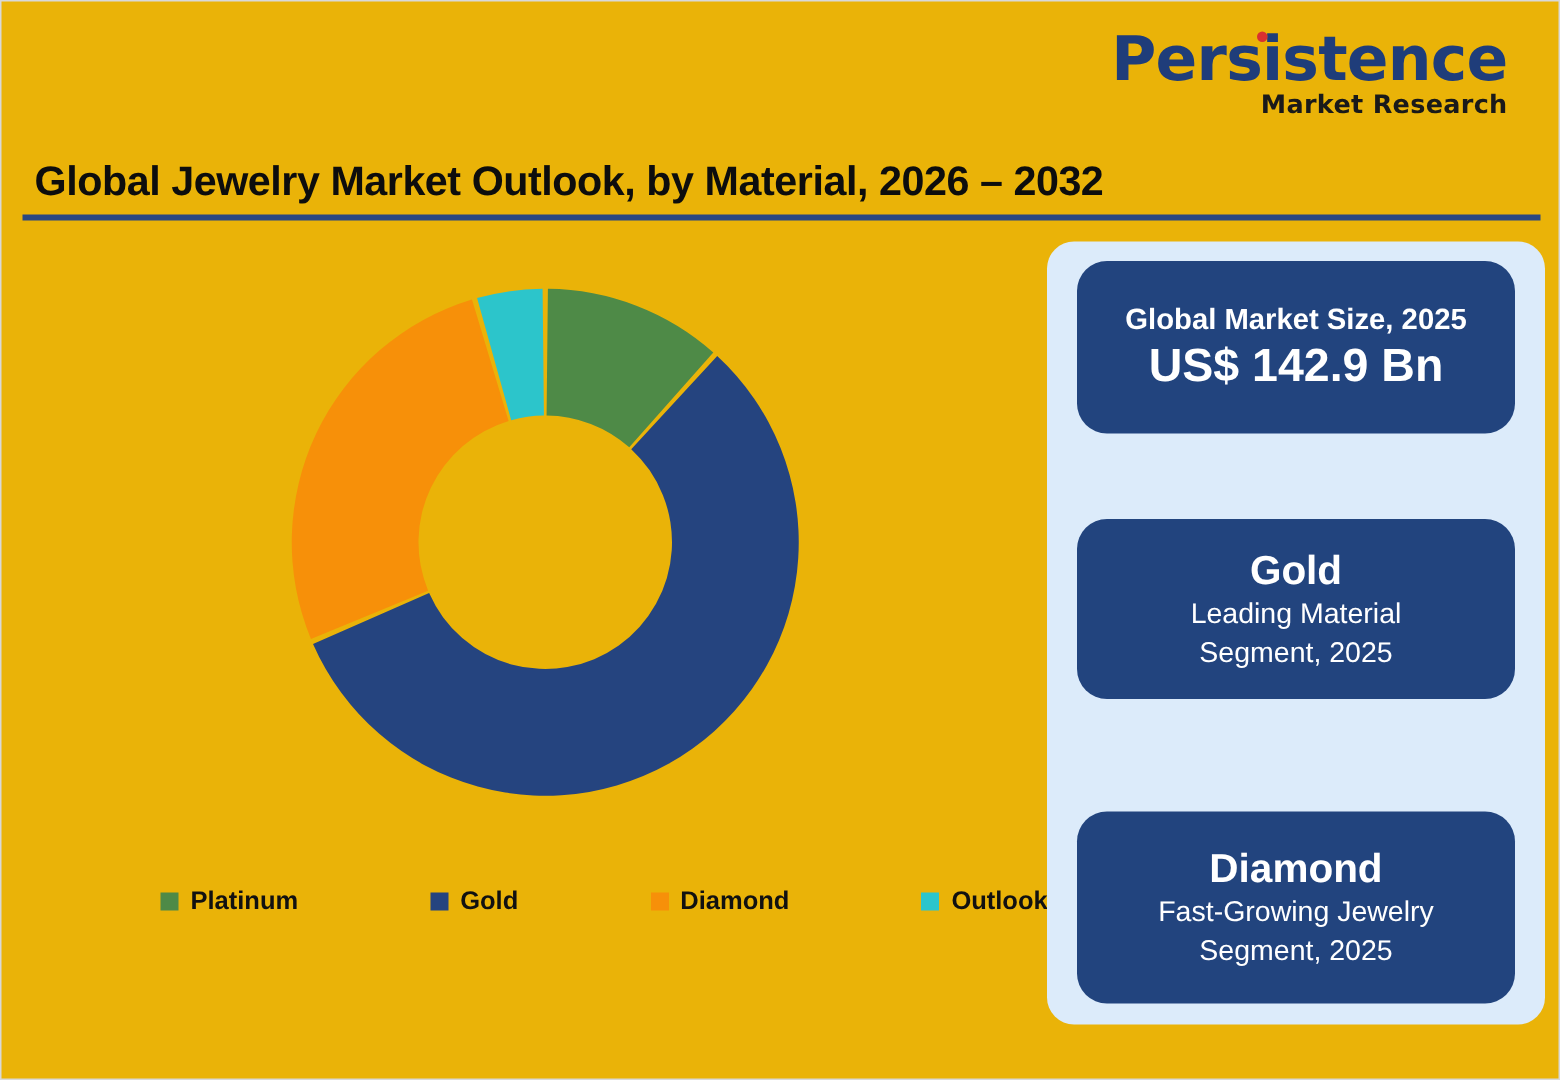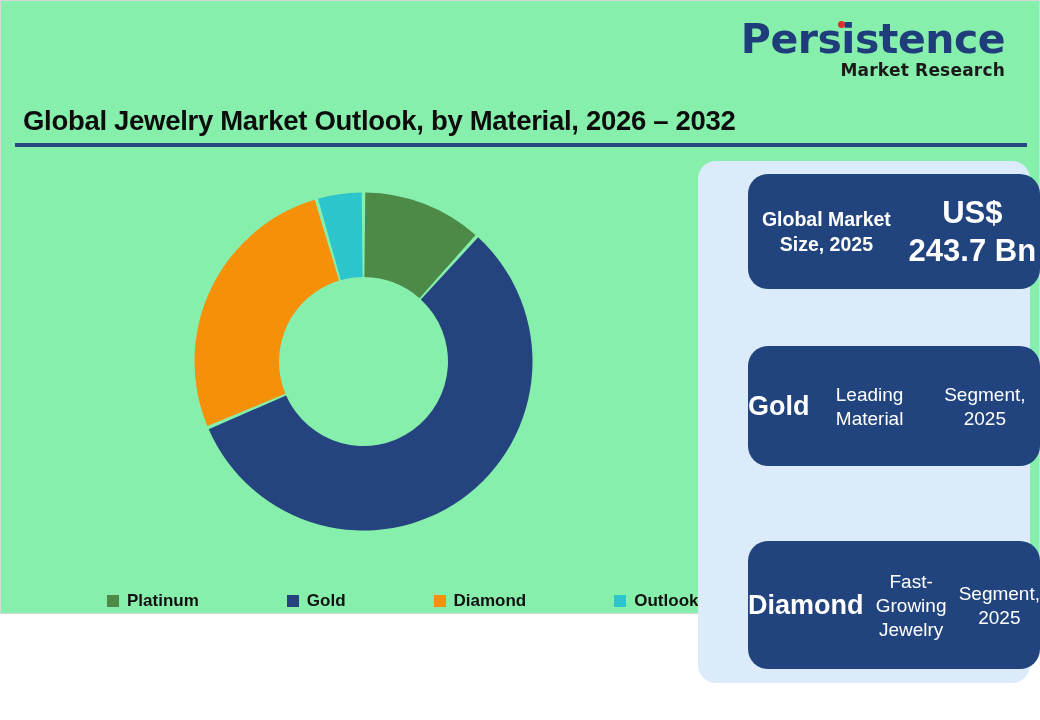--- a/index.html
+++ b/index.html
@@ -9,22 +9,22 @@
   body {
     width: 1040px;
     height: 720px;
     background: #ffffff;
     font-family: "Liberation Sans", sans-serif;
     overflow: hidden;
   }
   #page {
     position: relative;
     width: 1040px;
-    height: 614px;
-    background: #86efac;
+    height: 720px;
+    background: #eab308;
     box-sizing: border-box;
     border: 1px solid #d9d9d9;
   }
 
   
   #logo-block {
     position: absolute;
     top: 18px;
     right: 34px;
     text-align: right;
@@ -135,24 +135,23 @@
   .card {
     position: absolute;
     left: 20px;
     width: 292px;
     background: #22447E;
     border-radius: 20px;
     color: #ffffff;
     text-align: center;
     box-sizing: border-box;
     display: flex;
-    flex-direction: row;
+    flex-direction: column;
     justify-content: center;
     align-items: center;
-    margin-left: 30px;
   }
   #card-size { top: 13px;  height: 115px; }
   #card-leading { top: 185px; height: 120px; }
   #card-growing { top: 380px; height: 128px; }
 
   .card-caption {
     font-size: 19.5px;
     font-weight: bold;
     line-height: 1.25;
   }
@@ -235,21 +234,21 @@
         <span class="legend-label">Outlook</span>
       </div>
     </div>
 
   </div>
 
   <div id="panel">
 
     <div class="card" id="card-size">
       <div class="card-caption">Global Market Size, 2025</div>
-      <div class="card-value">US$ 243.7 Bn</div>
+      <div class="card-value">US$ 142.9 Bn</div>
     </div>
 
     <div class="card" id="card-leading">
       <div class="card-headline">Gold</div>
       <div class="card-sub">Leading Material</div>
       <div class="card-sub">Segment, 2025</div>
     </div>
 
     <div class="card" id="card-growing">
       <div class="card-headline">Diamond</div>

